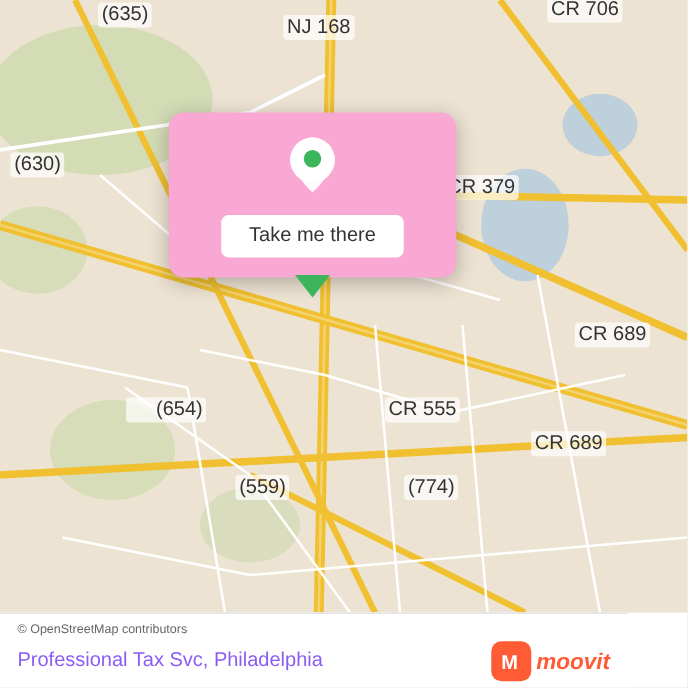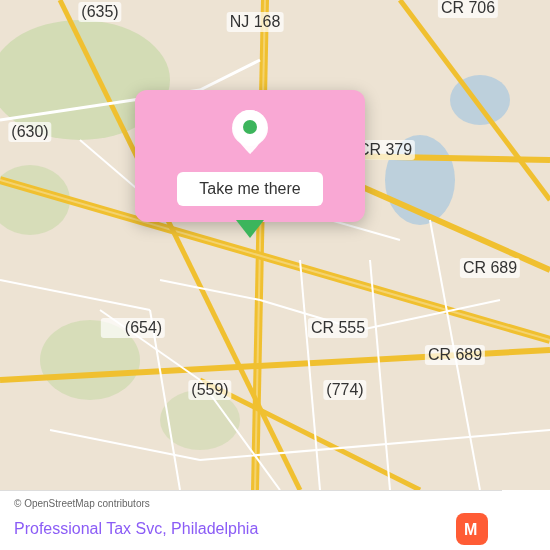--- a/index.html
+++ b/index.html
@@ -218,15 +218,16 @@
 <div id="bottom-bar">
   <div class="copyright-text">© OpenStreetMap contributors</div>
   <div class="location-row">
     <span class="location-name">Professional Tax Svc, Philadelphia</span>
     <div class="moovit-logo">
       <div class="moovit-icon">
         <svg width="22" height="22" viewBox="0 0 22 22">
           <text x="3" y="17" font-size="16" font-weight="bold" fill="white" font-family="Arial">M</text>
         </svg>
       </div>
+      <span class="moovit-text">moovit</span>
     </div>
   </div>
 </div>
 
 </body></html>

